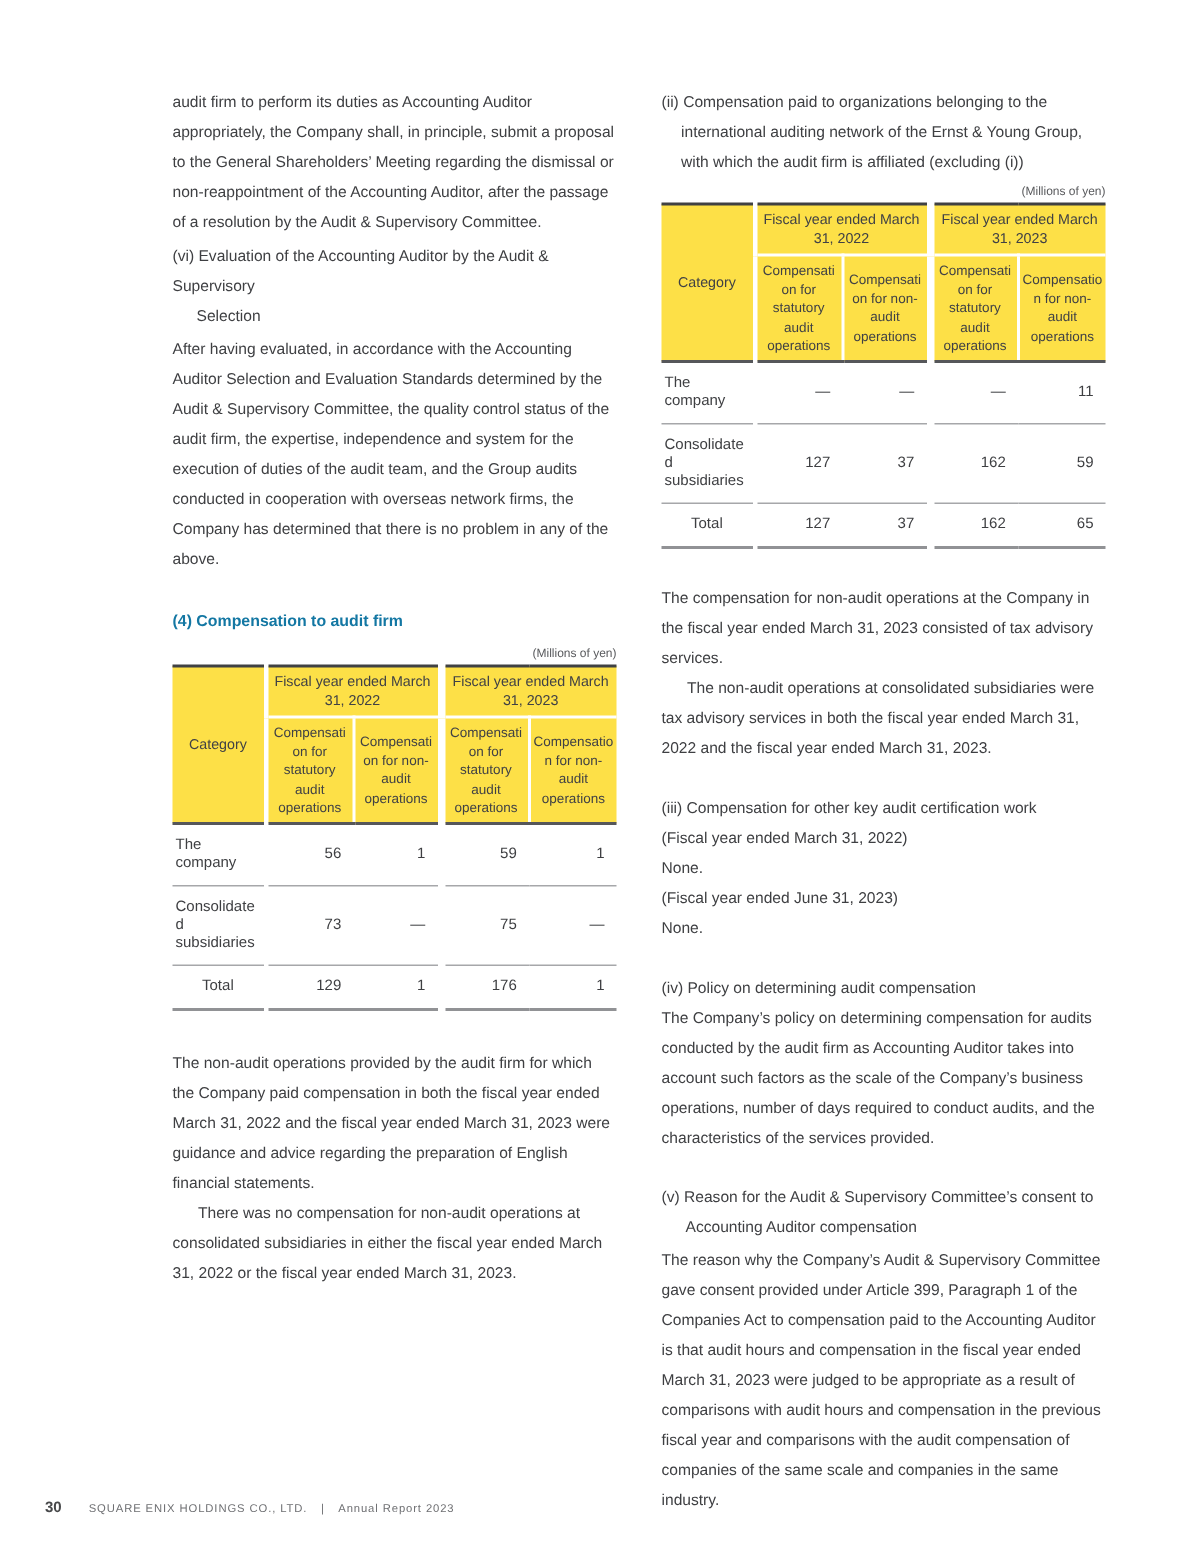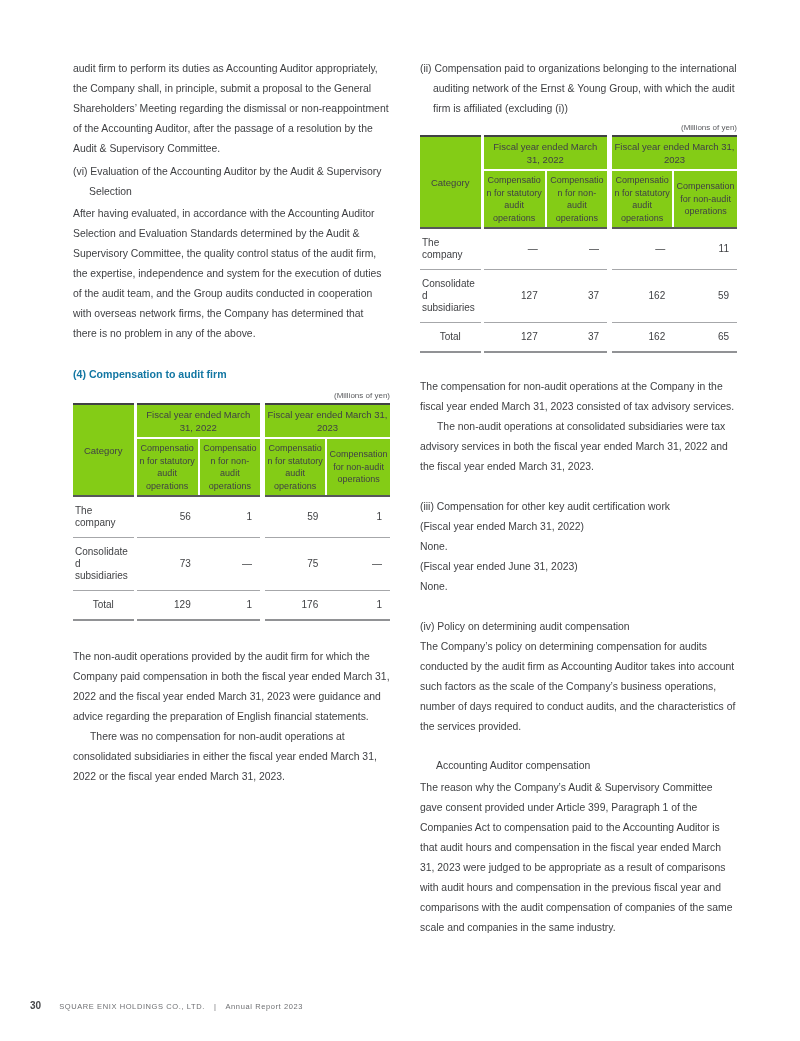--- a/index.html
+++ b/index.html
@@ -5,20 +5,21 @@
   * { margin: 0; padding: 0; box-sizing: border-box; }
   html, body { background: #ffffff; }
   .page {
     position: relative;
     width: 800px;
     height: 1041px;
     background: #ffffff;
     font-family: "Liberation Sans", sans-serif;
     color: #3e3f42;
     overflow: hidden;
+    padding-left: 42px;
   }
   .content {
     display: flex;
     padding: 59px 63px 0 73px;
     gap: 30px;
   }
   .col { width: 317px; }
   p, .heading {
     font-size: 10.4px;
     line-height: 20px;
@@ -49,21 +50,21 @@
     border-collapse: collapse;
     table-layout: fixed;
   }
   col.c-cat { width: 62px; }
   th, td {
     font-weight: normal;
     vertical-align: middle;
     word-wrap: break-word;
   }
   .hcell {
-    background: #84cc16;
+    background: #fde047;
     color: #404145;
     text-align: center;
   }
   .grp-hdr {
     font-size: 9.5px;
     line-height: 13px;
     padding: 3px 2px;
     border-top: 2px solid #404143;
     border-bottom: 2px solid #ffffff;
   }
@@ -238,20 +239,21 @@
       <div class="heading" style="margin-top:20px">(iii) Compensation for other key audit certification work</div>
       <div class="fy-line">(Fiscal year ended March 31, 2022)</div>
       <div class="fy-line">None.</div>
       <div class="fy-line">(Fiscal year ended June 31, 2023)</div>
       <div class="fy-line">None.</div>
 
       <div class="heading" style="margin-top:20px">(iv) Policy on determining audit compensation</div>
       <p>The Company’s policy on determining compensation for audits conducted by the audit firm as Accounting Auditor takes into account such factors as the scale of the Company’s business operations, number of days required to conduct audits, and the characteristics of the services provided.</p>
 
       <div class="heading" style="margin-top:19px">
+        <div>(v) Reason for the Audit &amp; Supervisory Committee’s consent to</div>
         <div class="hang">Accounting Auditor compensation</div>
       </div>
       <p class="mt-small">The reason why the Company’s Audit &amp; Supervisory Committee gave consent provided under Article 399, Paragraph 1 of the Companies Act to compensation paid to the Accounting Auditor is that audit hours and compensation in the fiscal year ended March 31, 2023 were judged to be appropriate as a result of comparisons with audit hours and compensation in the previous fiscal year and comparisons with the audit compensation of companies of the same scale and companies in the same industry.</p>
     </div>
 
   </div>
 
   <div class="footer">
     <span class="page-number">30</span>
     <span class="footer-text">

